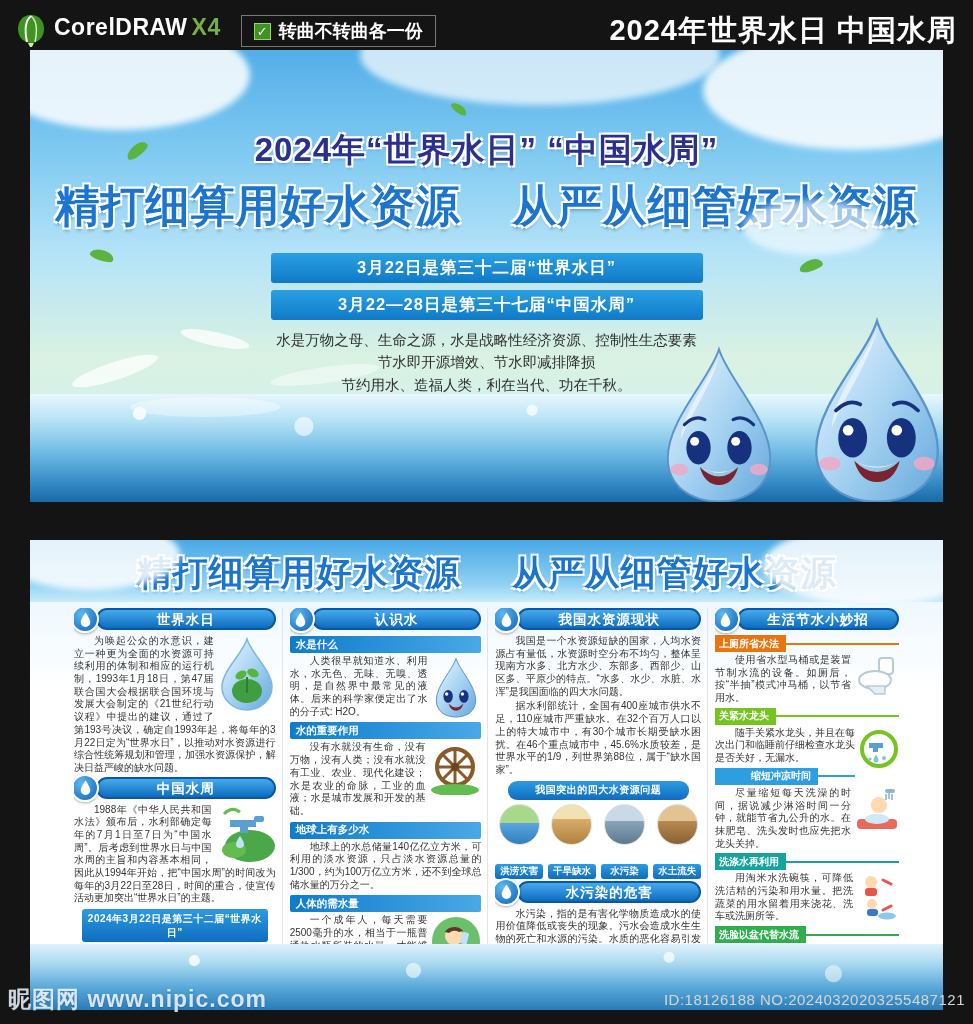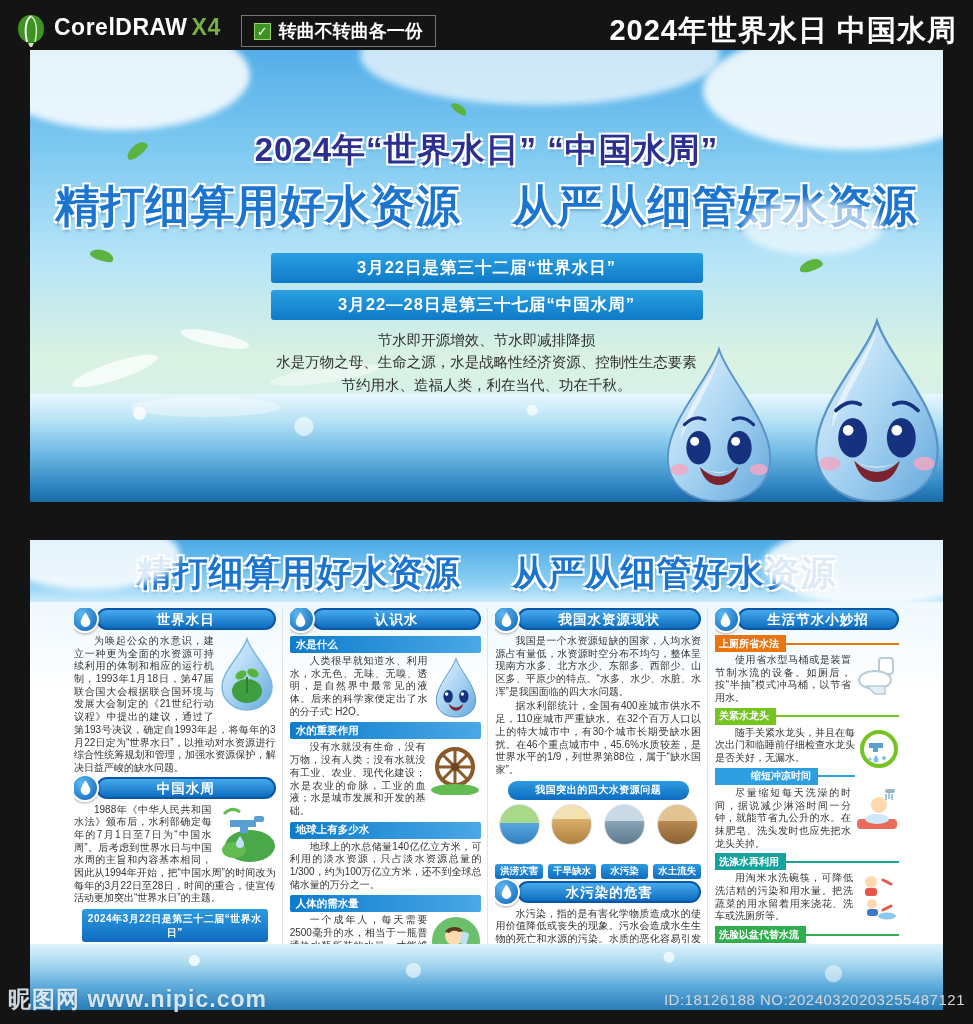--- a/index.html
+++ b/index.html
@@ -147,22 +147,22 @@
   <div class="leaf" style="left:95px; top:95px; transform:rotate(-35deg);"></div>
   <div class="leaf" style="left:60px; top:200px; transform:rotate(20deg);"></div>
   <div class="leaf" style="right:120px; top:210px; transform:rotate(-15deg);"></div>
   <div class="leaf" style="left:420px; top:55px; transform:rotate(40deg); width:18px; height:8px;"></div>
 
   <div class="p1-subtitle">2024年“世界水日” “中国水周”</div>
   <div class="p1-slogan"><span>精打细算用好水资源</span><span class="gap2"></span><span>从严从细管好水资源</span></div>
   <div class="p1-bar first">3月22日是第三十二届“世界水日”</div>
   <div class="p1-bar">3月22—28日是第三十七届“中国水周”</div>
   <div class="p1-lines">
+    <div>水是万物之母、生命之源，水是战略性经济资源、控制性生态要素</div>
     <div>节水即开源增效、节水即减排降损</div>
-    <div>水是万物之母、生命之源，水是战略性经济资源、控制性生态要素</div>
     <div>节约用水、造福人类，利在当代、功在千秋。</div>
   </div>
 
   <div class="water1"></div>
   <div class="splash">
     <i style="left:10px; top:40px; width:90px; height:18px; transform:rotate(-18deg);"></i>
     <i style="left:120px; top:10px; width:70px; height:14px; transform:rotate(12deg);"></i>
     <i style="left:210px; top:45px; width:110px; height:16px; transform:rotate(-8deg); opacity:.6;"></i>
     <i style="left:70px; top:75px; width:150px; height:20px; opacity:.5;"></i>
   </div>

